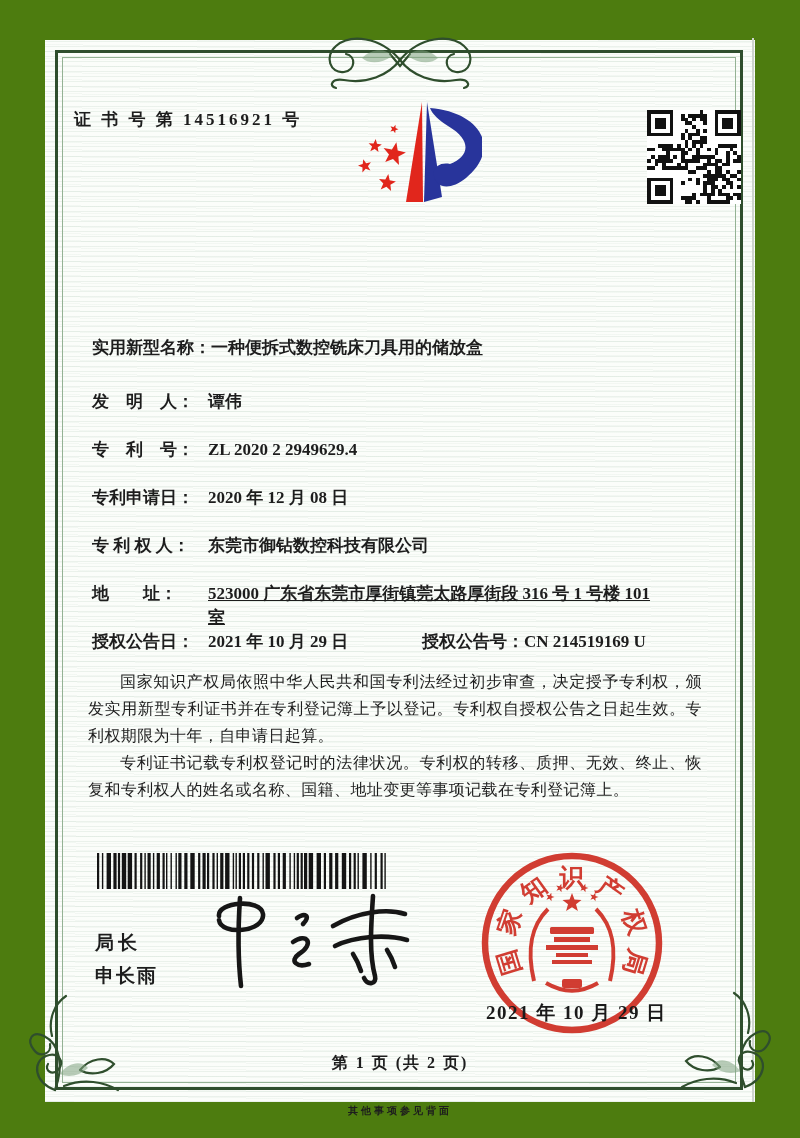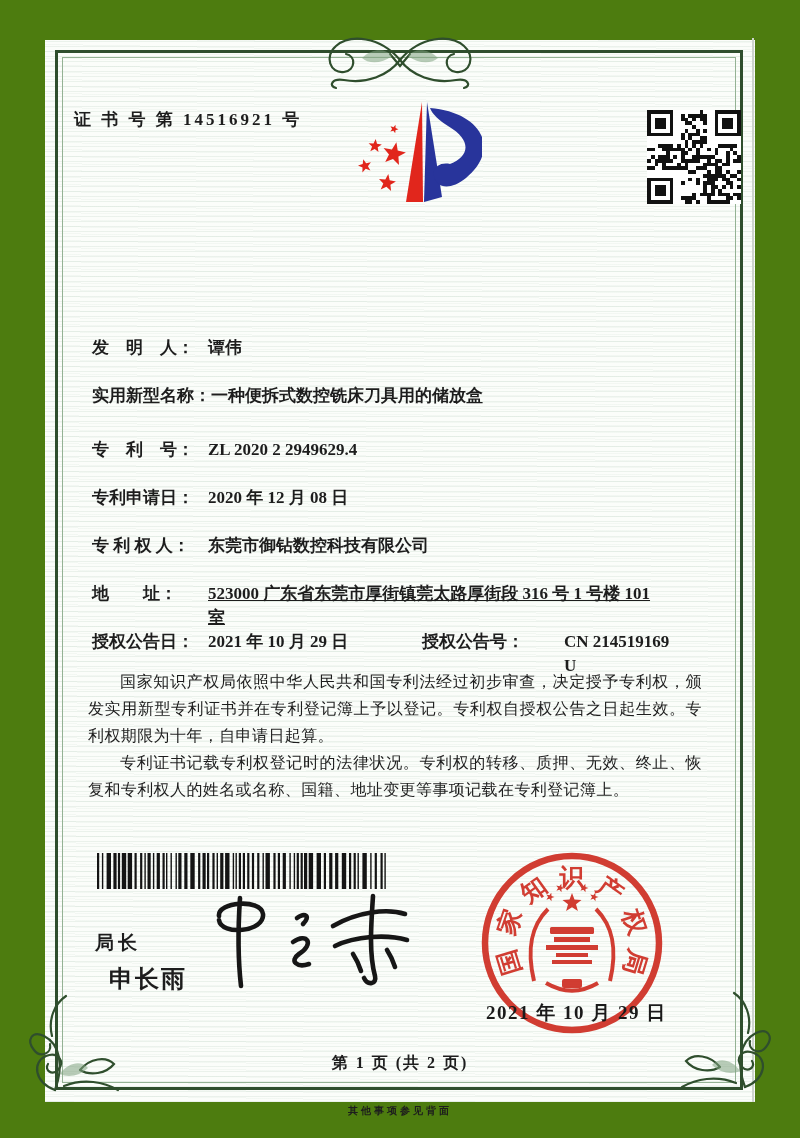--- a/index.html
+++ b/index.html
@@ -29,30 +29,30 @@
   #qr{position:absolute;left:647px;top:110px;width:94px;height:94px;}
   #title{position:absolute;left:120px;top:228px;width:560px;text-align:center;
     font-size:40px;font-weight:700;letter-spacing:9px;}
   
   #fields{position:absolute;left:92px;top:336px;width:584px;font-size:17px;font-weight:600;}
   .row{display:flex;align-items:flex-start;height:48px;line-height:24px;}
   .row.first{height:54px;}
   .row .lbl{display:inline-block;min-width:116px;white-space:pre;flex:0 0 auto;}
   .row .val{display:inline-block;}
   .row .val.addr{width:452px;text-decoration:underline;}
-  .row .right-pair{position:absolute;left:330px;display:flex;gap:40px;}
+  .row .right-pair{position:absolute;left:330px;display:flex;}
   .grant-row{position:relative;}
   
   #paras{position:absolute;left:88px;top:668px;width:614px;}
   #paras p{font-size:16px;line-height:27px;font-weight:500;text-align:justify;text-indent:2em;letter-spacing:.4px;}
   
   #barcode{position:absolute;left:95px;top:853px;width:296px;height:36px;}
   
   #director-label{position:absolute;left:95px;top:930px;font-size:19px;font-weight:600;letter-spacing:4px;}
-  #director-name{position:absolute;left:109px;top:963px;font-size:24px;font-weight:600;letter-spacing:2px;}
+  #director-name{position:absolute;left:95px;top:963px;font-size:19px;font-weight:600;letter-spacing:2px;}
   #signature{position:absolute;left:185px;top:886px;width:248px;height:108px;}
   #signature path{fill:none;stroke:#161616;stroke-width:4.6;stroke-linecap:round;stroke-linejoin:round;}
   
   #seal{position:absolute;left:468px;top:843px;width:208px;height:200px;opacity:.95;}
   .seal-stroke{fill:none;stroke:var(--seal-red);}
   .seal-fill{fill:var(--seal-red);stroke:none;}
   #seal-date{position:absolute;left:486px;top:1000px;font-size:19px;font-weight:700;color:#1a1a1a;letter-spacing:1.5px;z-index:5;}
   
   #page-footer{position:absolute;left:55px;top:1053px;width:690px;text-align:center;font-size:16px;font-weight:600;letter-spacing:2px;}
   #back-note{position:absolute;left:55px;top:1104px;width:690px;text-align:center;font-size:10px;font-weight:600;letter-spacing:3px;}
@@ -307,27 +307,27 @@
       <rect x="16" y="24" width="1" height="1" fill="#111"></rect>
       <rect x="17" y="24" width="1" height="1" fill="#111"></rect>
       <rect x="18" y="24" width="1" height="1" fill="#111"></rect>
       <rect x="19" y="24" width="1" height="1" fill="#111"></rect>
       <rect x="20" y="24" width="1" height="1" fill="#111"></rect>
       <rect x="21" y="24" width="1" height="1" fill="#111"></rect>
     </svg>
 
 
   <div id="fields">
+    <div class="row first">
+      <span class="lbl">实用新型名称：</span>
+      <span class="val">一种便拆式数控铣床刀具用的储放盒</span>
+    </div>
     <div class="row">
       <span class="lbl">发　明　人：</span>
       <span class="val">谭伟</span>
-    </div>
-    <div class="row first">
-      <span class="lbl">实用新型名称：</span>
-      <span class="val">一种便拆式数控铣床刀具用的储放盒</span>
     </div>
     <div class="row">
       <span class="lbl">专　利　号：</span>
       <span class="val">ZL 2020 2 2949629.4</span>
     </div>
     <div class="row">
       <span class="lbl">专利申请日：</span>
       <span class="val">2020 年 12 月 08 日</span>
     </div>
     <div class="row">

